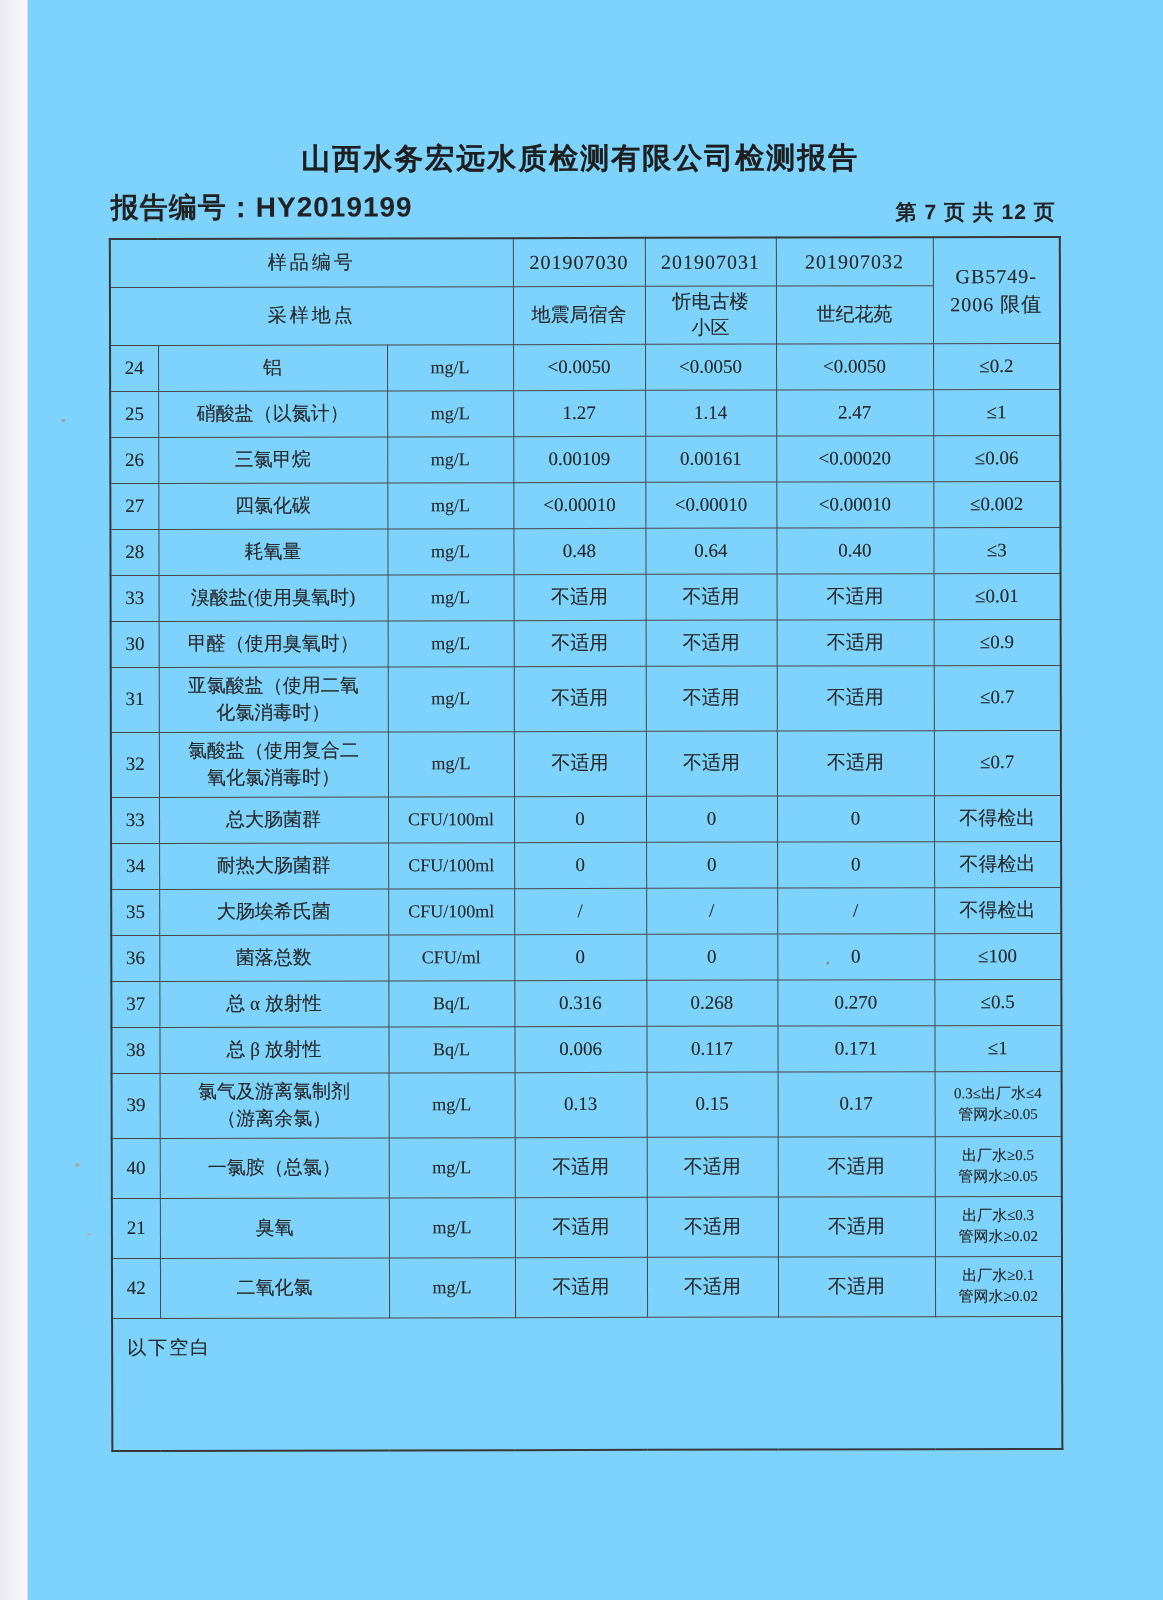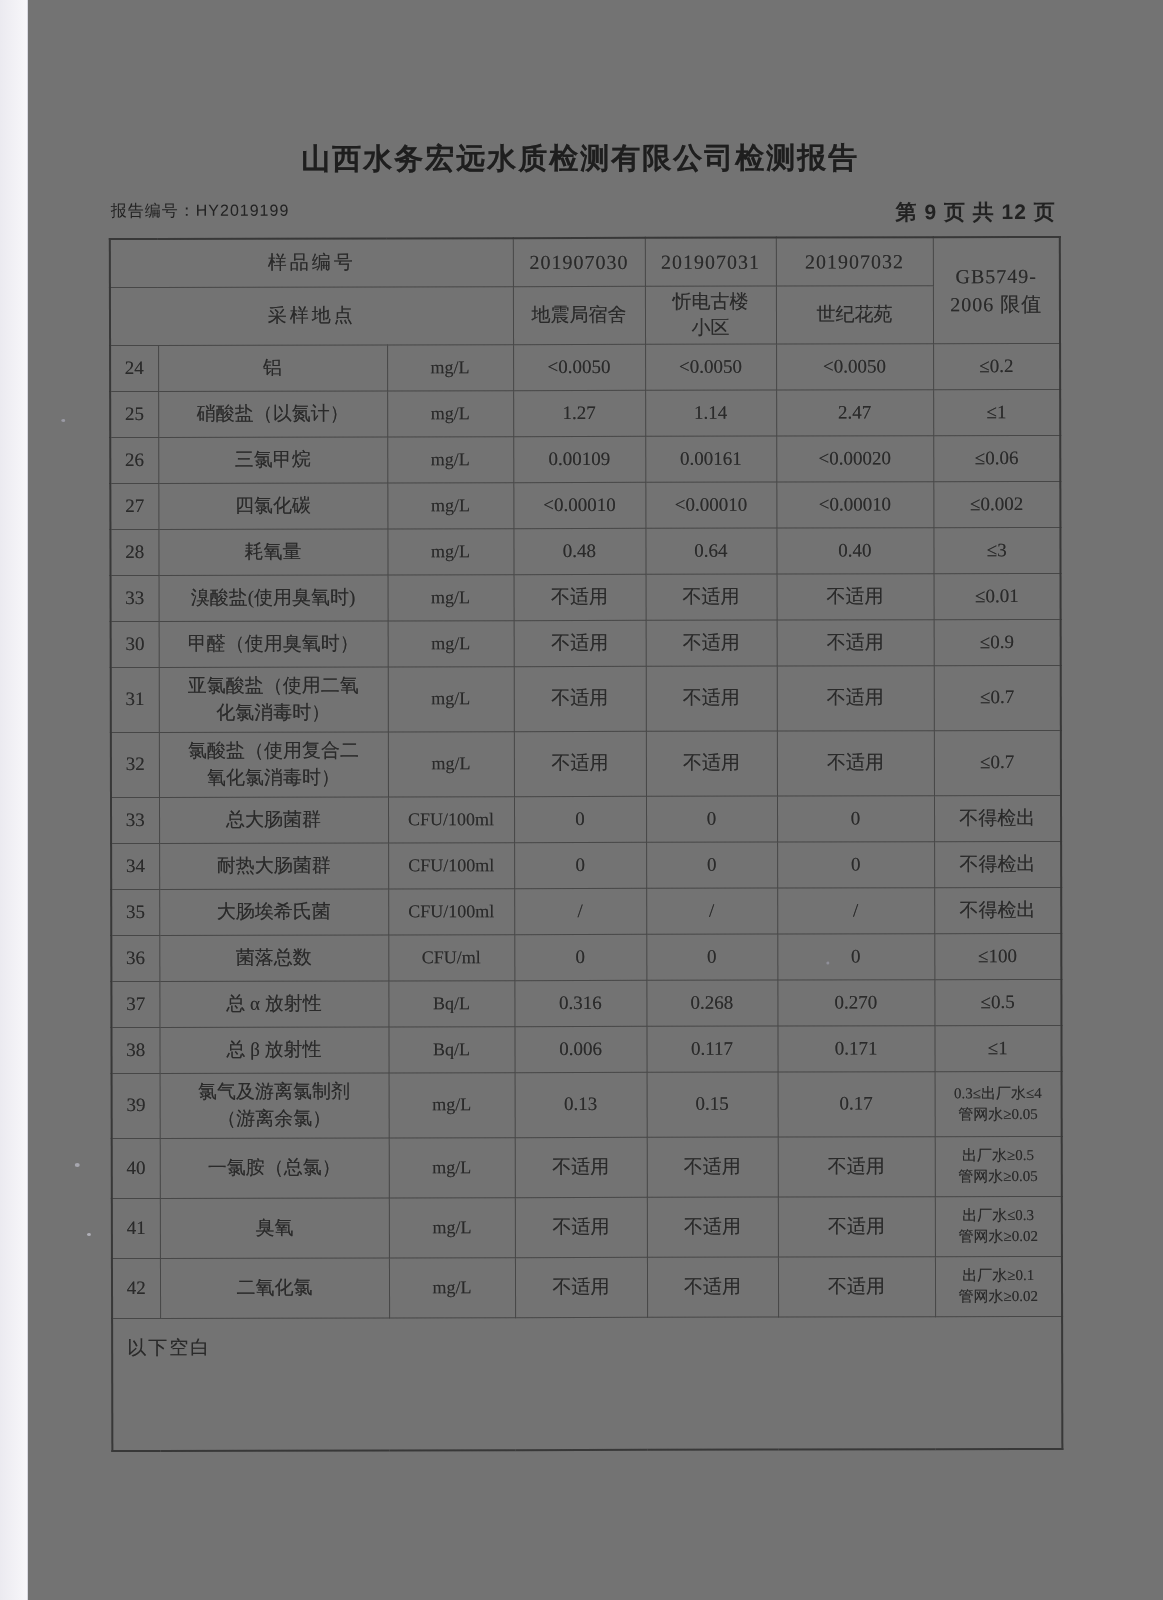--- a/index.html
+++ b/index.html
@@ -4,21 +4,21 @@
 <style>
   html,body { margin:0; padding:0; }
   body {
     width:1163px; height:1600px; position:relative;
     background:#f3f2f6;
     font-family:"Liberation Serif", serif;
     overflow:hidden;
   }
   .page {
     position:absolute; inset:0;
-    background:#737373;
+    background:#7dd3fc;
     padding-left:12px;
   }
   .edge-strip {
     position:absolute; left:0; top:0; bottom:0; width:27px;
     background:linear-gradient(to right,#ebeaf0,#f8f7fa);
   }
   .edge-line {
     position:absolute; left:27px; top:0; bottom:0; width:1px;
     background:#d8d8e0;
   }
@@ -29,23 +29,23 @@
   }
   .title {
     position:absolute; top:139px; left:0; right:0;
     text-align:center;
     font-family:"Liberation Sans", sans-serif;
     font-weight:bold; font-size:29px; letter-spacing:2px;
     color:#1e1e1e;
     text-shadow:0 0 0.5px rgba(0,0,0,.4);
   }
   .report-no {
-    position:absolute; left:112px; top:200px;
+    position:absolute; left:112px; top:188px;
     font-family:"Liberation Sans", sans-serif;
-    font-weight:normal; font-size:16px; letter-spacing:1px;
+    font-weight:bold; font-size:28px; letter-spacing:1px;
     color:#222;
   }
   .page-info {
     position:absolute; right:106px; top:199px;
     font-family:"Liberation Sans", sans-serif;
     font-weight:bold; font-size:21px; letter-spacing:1px;
     color:#222;
   }
   table.report {
     position:absolute; left:110px; top:237px;
@@ -91,21 +91,21 @@
 <body>
 
 <div class="page">
   <div class="edge-strip"></div>
   <div class="edge-line"></div>
 
   <div class="scan">
 
     <div class="title">山西水务宏远水质检测有限公司检测报告</div>
     <div class="report-no">报告编号：HY2019199</div>
-    <div class="page-info">第 9 页 共 12 页</div>
+    <div class="page-info">第 7 页 共 12 页</div>
 
     <table class="report">
       <colgroup>
         <col style="width:48px">
           <col style="width:229px">
           <col style="width:126px">
         <col style="width:132px">
           <col style="width:131px">
           <col style="width:157px">
         <col style="width:127px">
@@ -279,21 +279,21 @@
         <td>40</td>
         <td class="c-name">一氯胺（总氯）</td>
         <td class="c-unit">mg/L</td>
         <td>不适用</td>
         <td>不适用</td>
         <td>不适用</td>
         <td class="lim-sm">出厂水≥0.5
 管网水≥0.05</td>
       </tr>
       <tr class="r-m">
-        <td>41</td>
+        <td>21</td>
         <td class="c-name">臭氧</td>
         <td class="c-unit">mg/L</td>
         <td>不适用</td>
         <td>不适用</td>
         <td>不适用</td>
         <td class="lim-sm">出厂水≤0.3
 管网水≥0.02</td>
       </tr>
       <tr class="r-m">
         <td>42</td>

